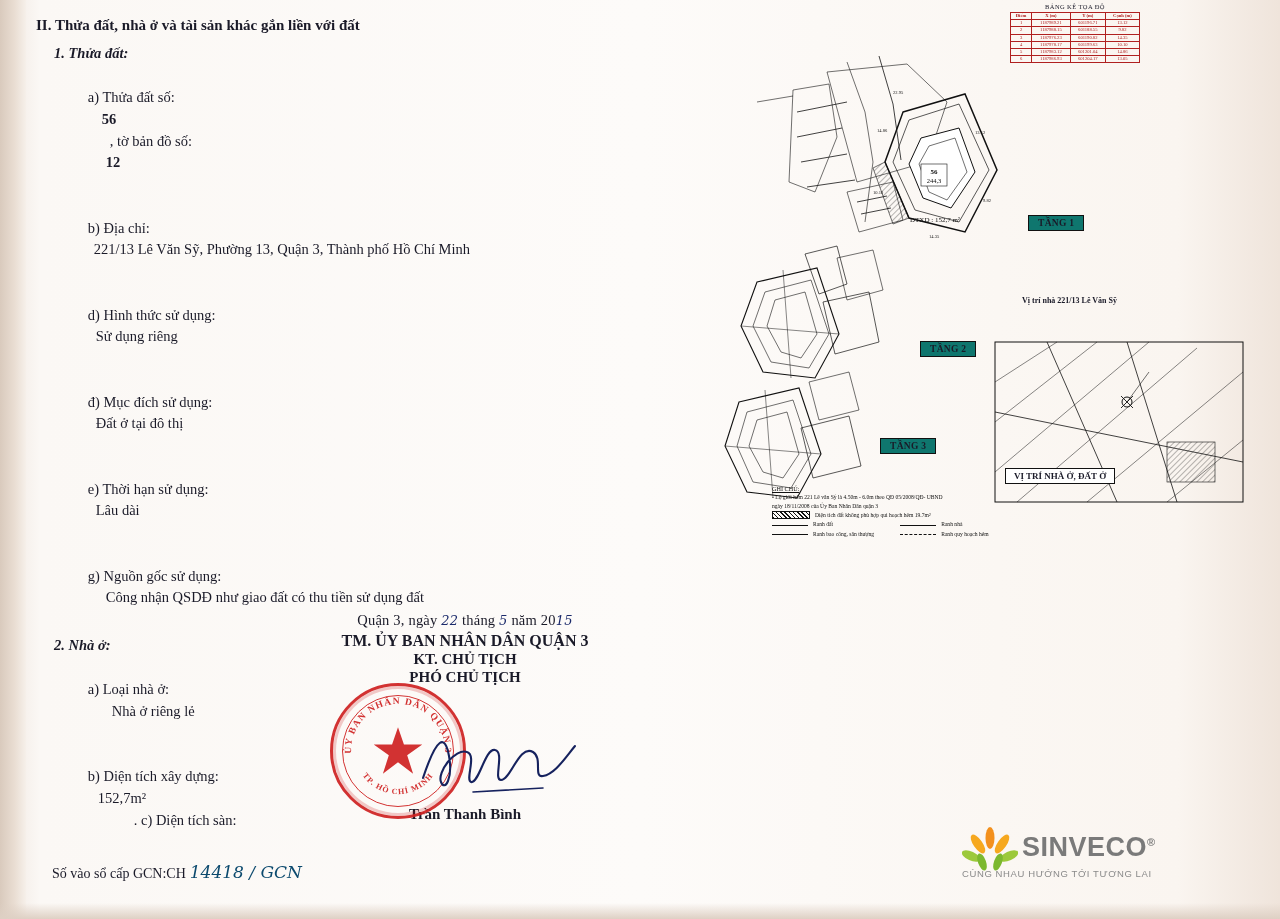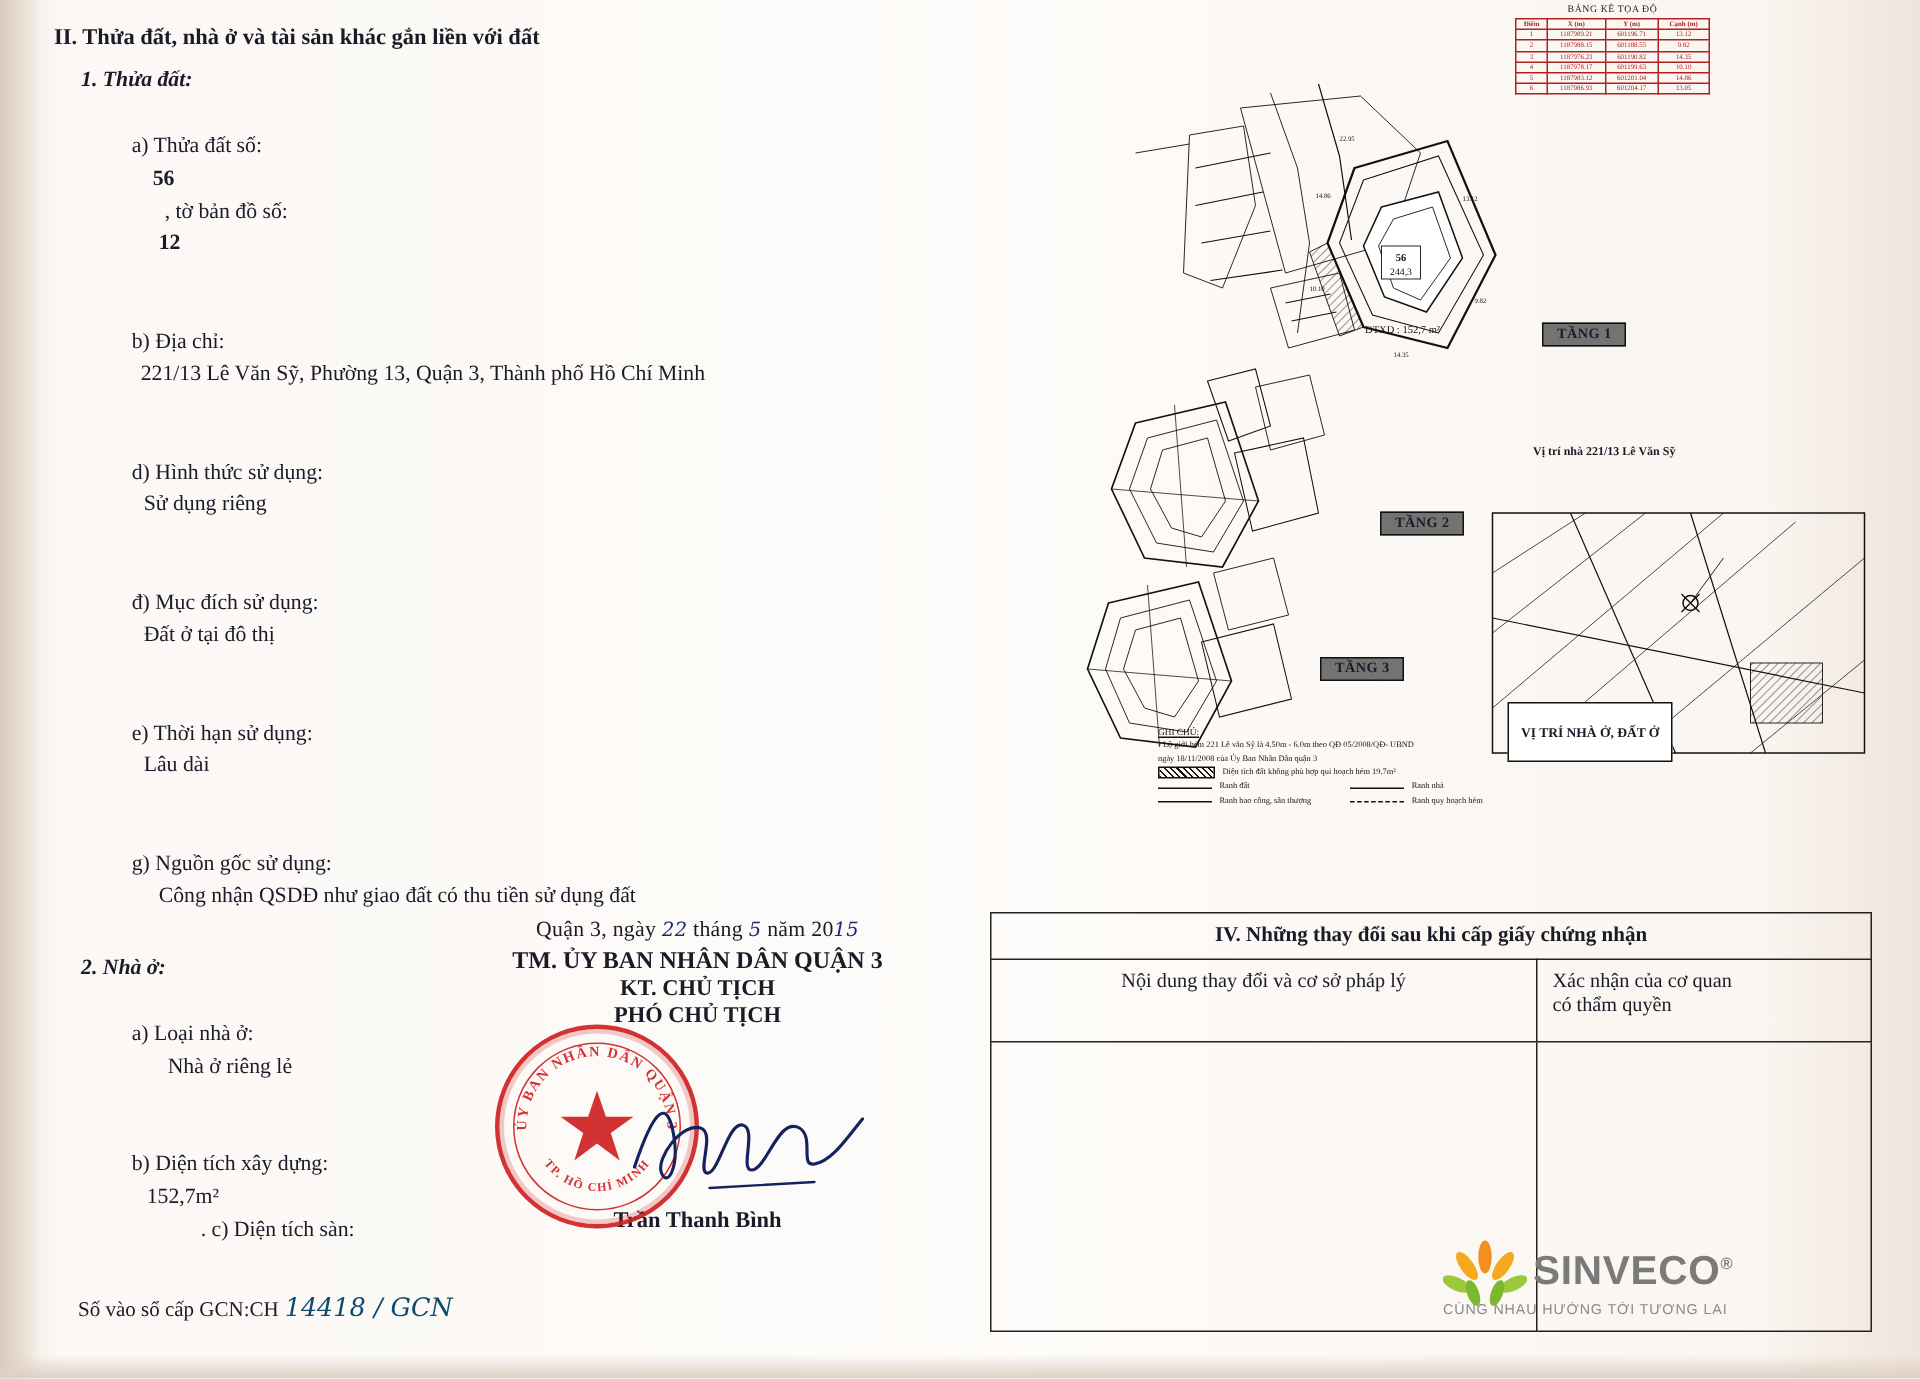--- a/index.html
+++ b/index.html
@@ -193,38 +193,38 @@
   .coord-table td, .coord-table th {
     border: 1px solid #b02020;
     padding: 0 1px;
     text-align: center;
     line-height: 1.35;
   }
 
   .floor-label {
     position: absolute;
     border: 1px solid #111;
-    background: #737373;
+    background: #0f766e;
     font-size: 9.5px;
     font-weight: 700;
     padding: 2px 9px;
     letter-spacing: .3px;
   }
   .loc-label {
     position: absolute;
     font-size: 8px;
     font-weight: 700;
   }
   .loc-box-caption {
     position: absolute;
     border: 1px solid #111;
     background: #fff;
     font-size: 9px;
     font-weight: 700;
-    padding: 14px 8px;
+    padding: 2px 8px;
   }
 
   .legend {
     position: absolute;
     left: 772px;
     top: 484px;
     width: 300px;
     font-size: 5.6px;
     line-height: 1.5;
     color: #111;
@@ -552,38 +552,20 @@
           <span>Ranh nhà</span>
         </div>
         <div class="legend-row">
           <span class="sw sw-dash"></span>
           <span>Ranh quy hoạch hẻm</span>
         </div>
       </div>
     </div>
   </div>
 
-  <table class="table-iv">
-    <tbody>
-        <tr>
-      <td class="hd" colspan="2">IV. Những thay đổi sau khi cấp giấy chứng nhận</td>
-    </tr>
-    <tr>
-      <td class="sub" style="width:62%">Nội dung thay đổi và cơ sở pháp lý</td>
-      <td class="sub" style="text-align:left; padding-left:10px;">
-        <div>Xác nhận của cơ quan</div>
-        <div>có thẩm quyền</div>
-      </td>
-    </tr>
-    <tr>
-      <td class="body-cell"></td>
-      <td class="body-cell"></td>
-    </tr>
-  </tbody>
-    </table>
 
   <div class="logo">
     <svg viewBox="0 0 56 46" width="56" height="46" style="position:absolute;left:0;top:0;">
       <g>
         <ellipse cx="28" cy="12" rx="4.5" ry="11" fill="#f3901d"></ellipse>
         <ellipse cx="16" cy="18" rx="4.5" ry="11" fill="#f6a81f" transform="rotate(-35 16 18)"></ellipse>
         <ellipse cx="40" cy="18" rx="4.5" ry="11" fill="#f6a81f" transform="rotate(35 40 18)"></ellipse>
         <ellipse cx="9" cy="30" rx="4.5" ry="10" fill="#9cc93b" transform="rotate(-65 9 30)"></ellipse>
         <ellipse cx="47" cy="30" rx="4.5" ry="10" fill="#9cc93b" transform="rotate(65 47 30)"></ellipse>
         <ellipse cx="20" cy="36" rx="4" ry="9" fill="#7cb82f" transform="rotate(-20 20 36)"></ellipse>

